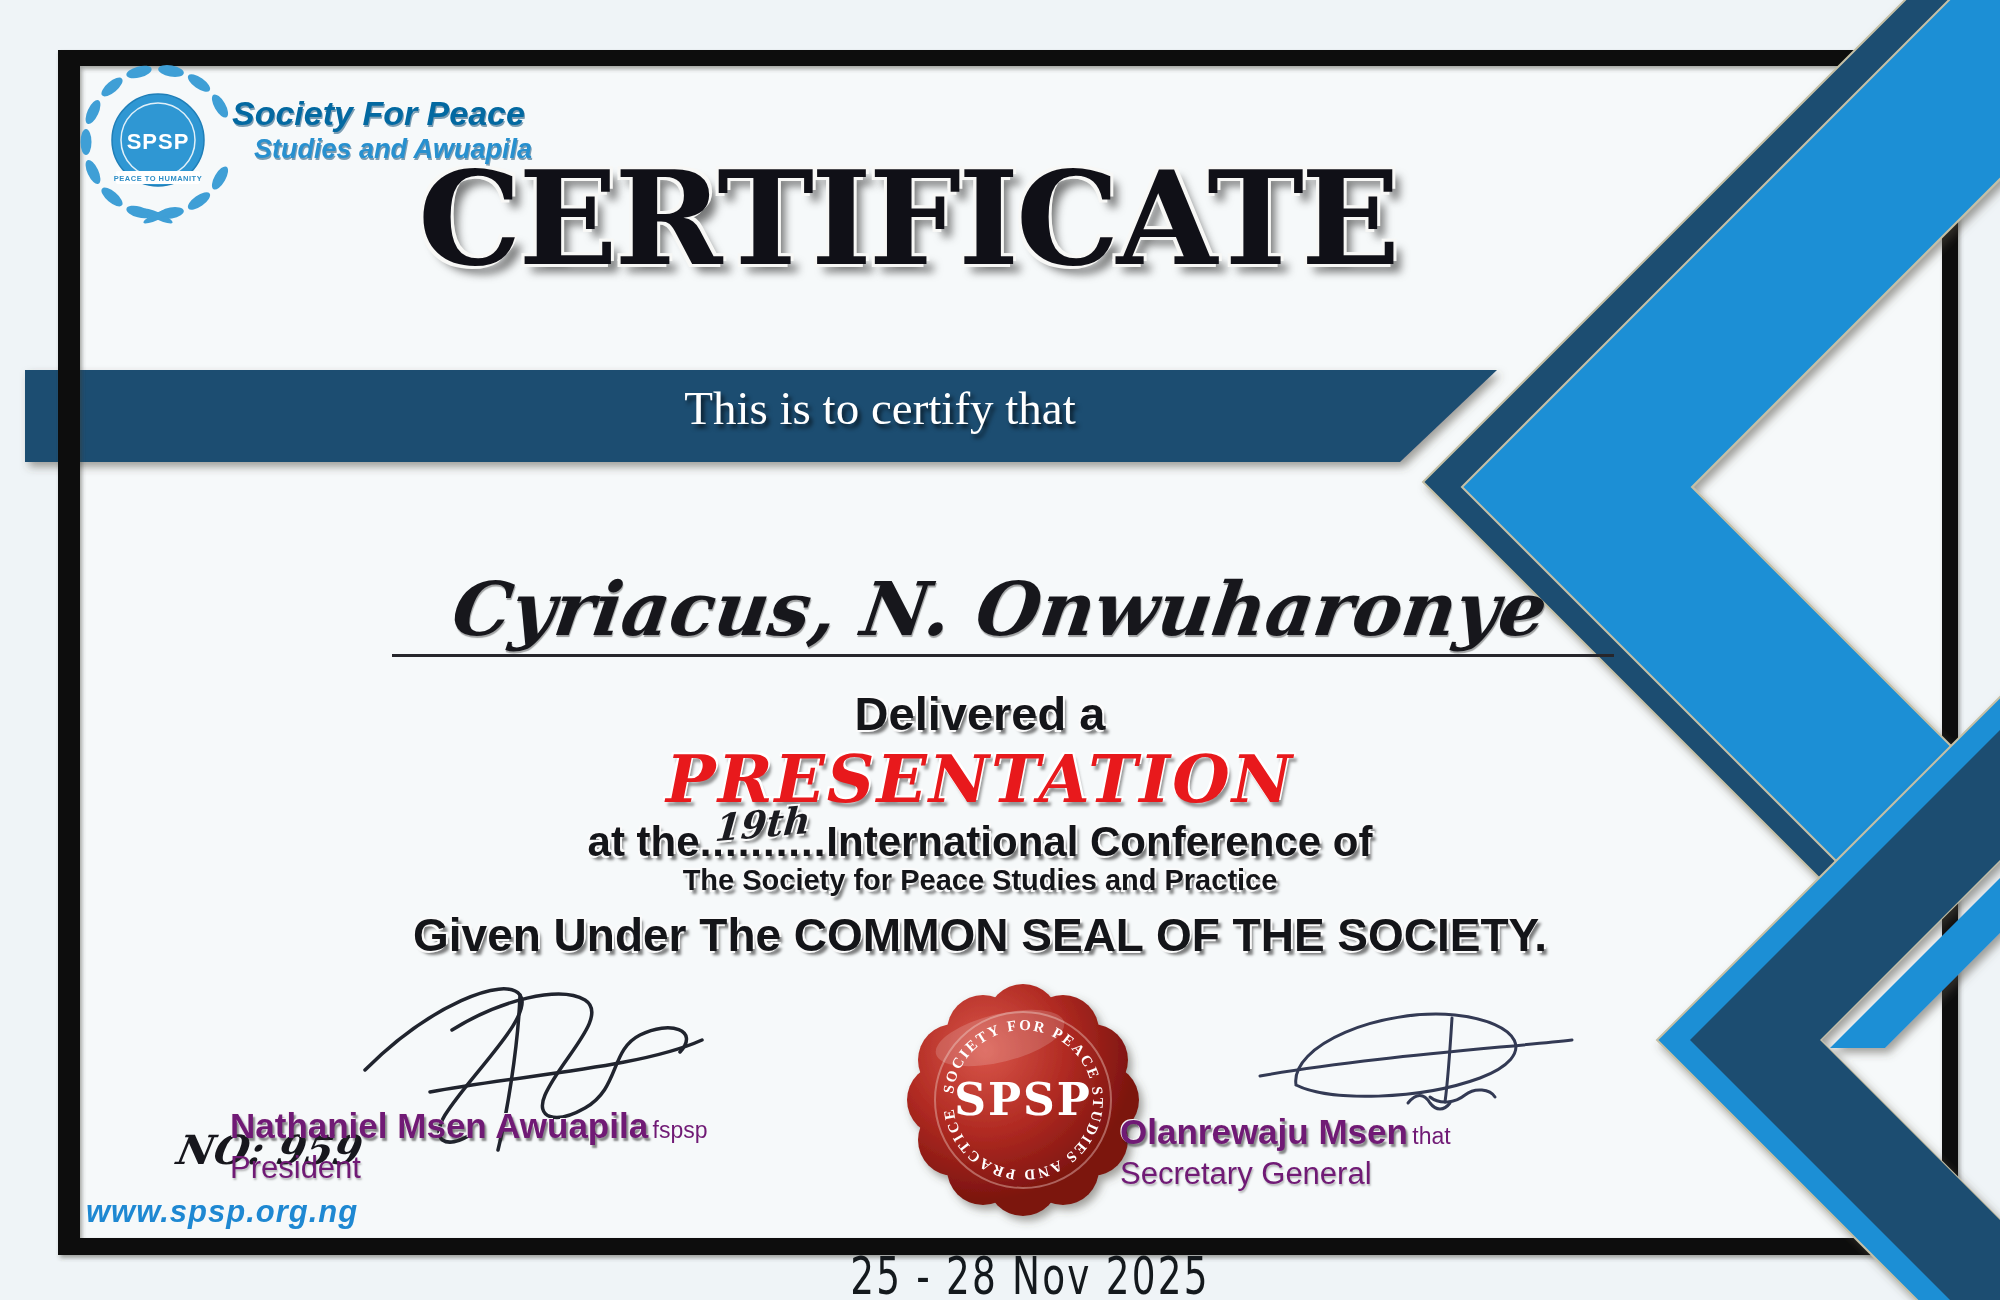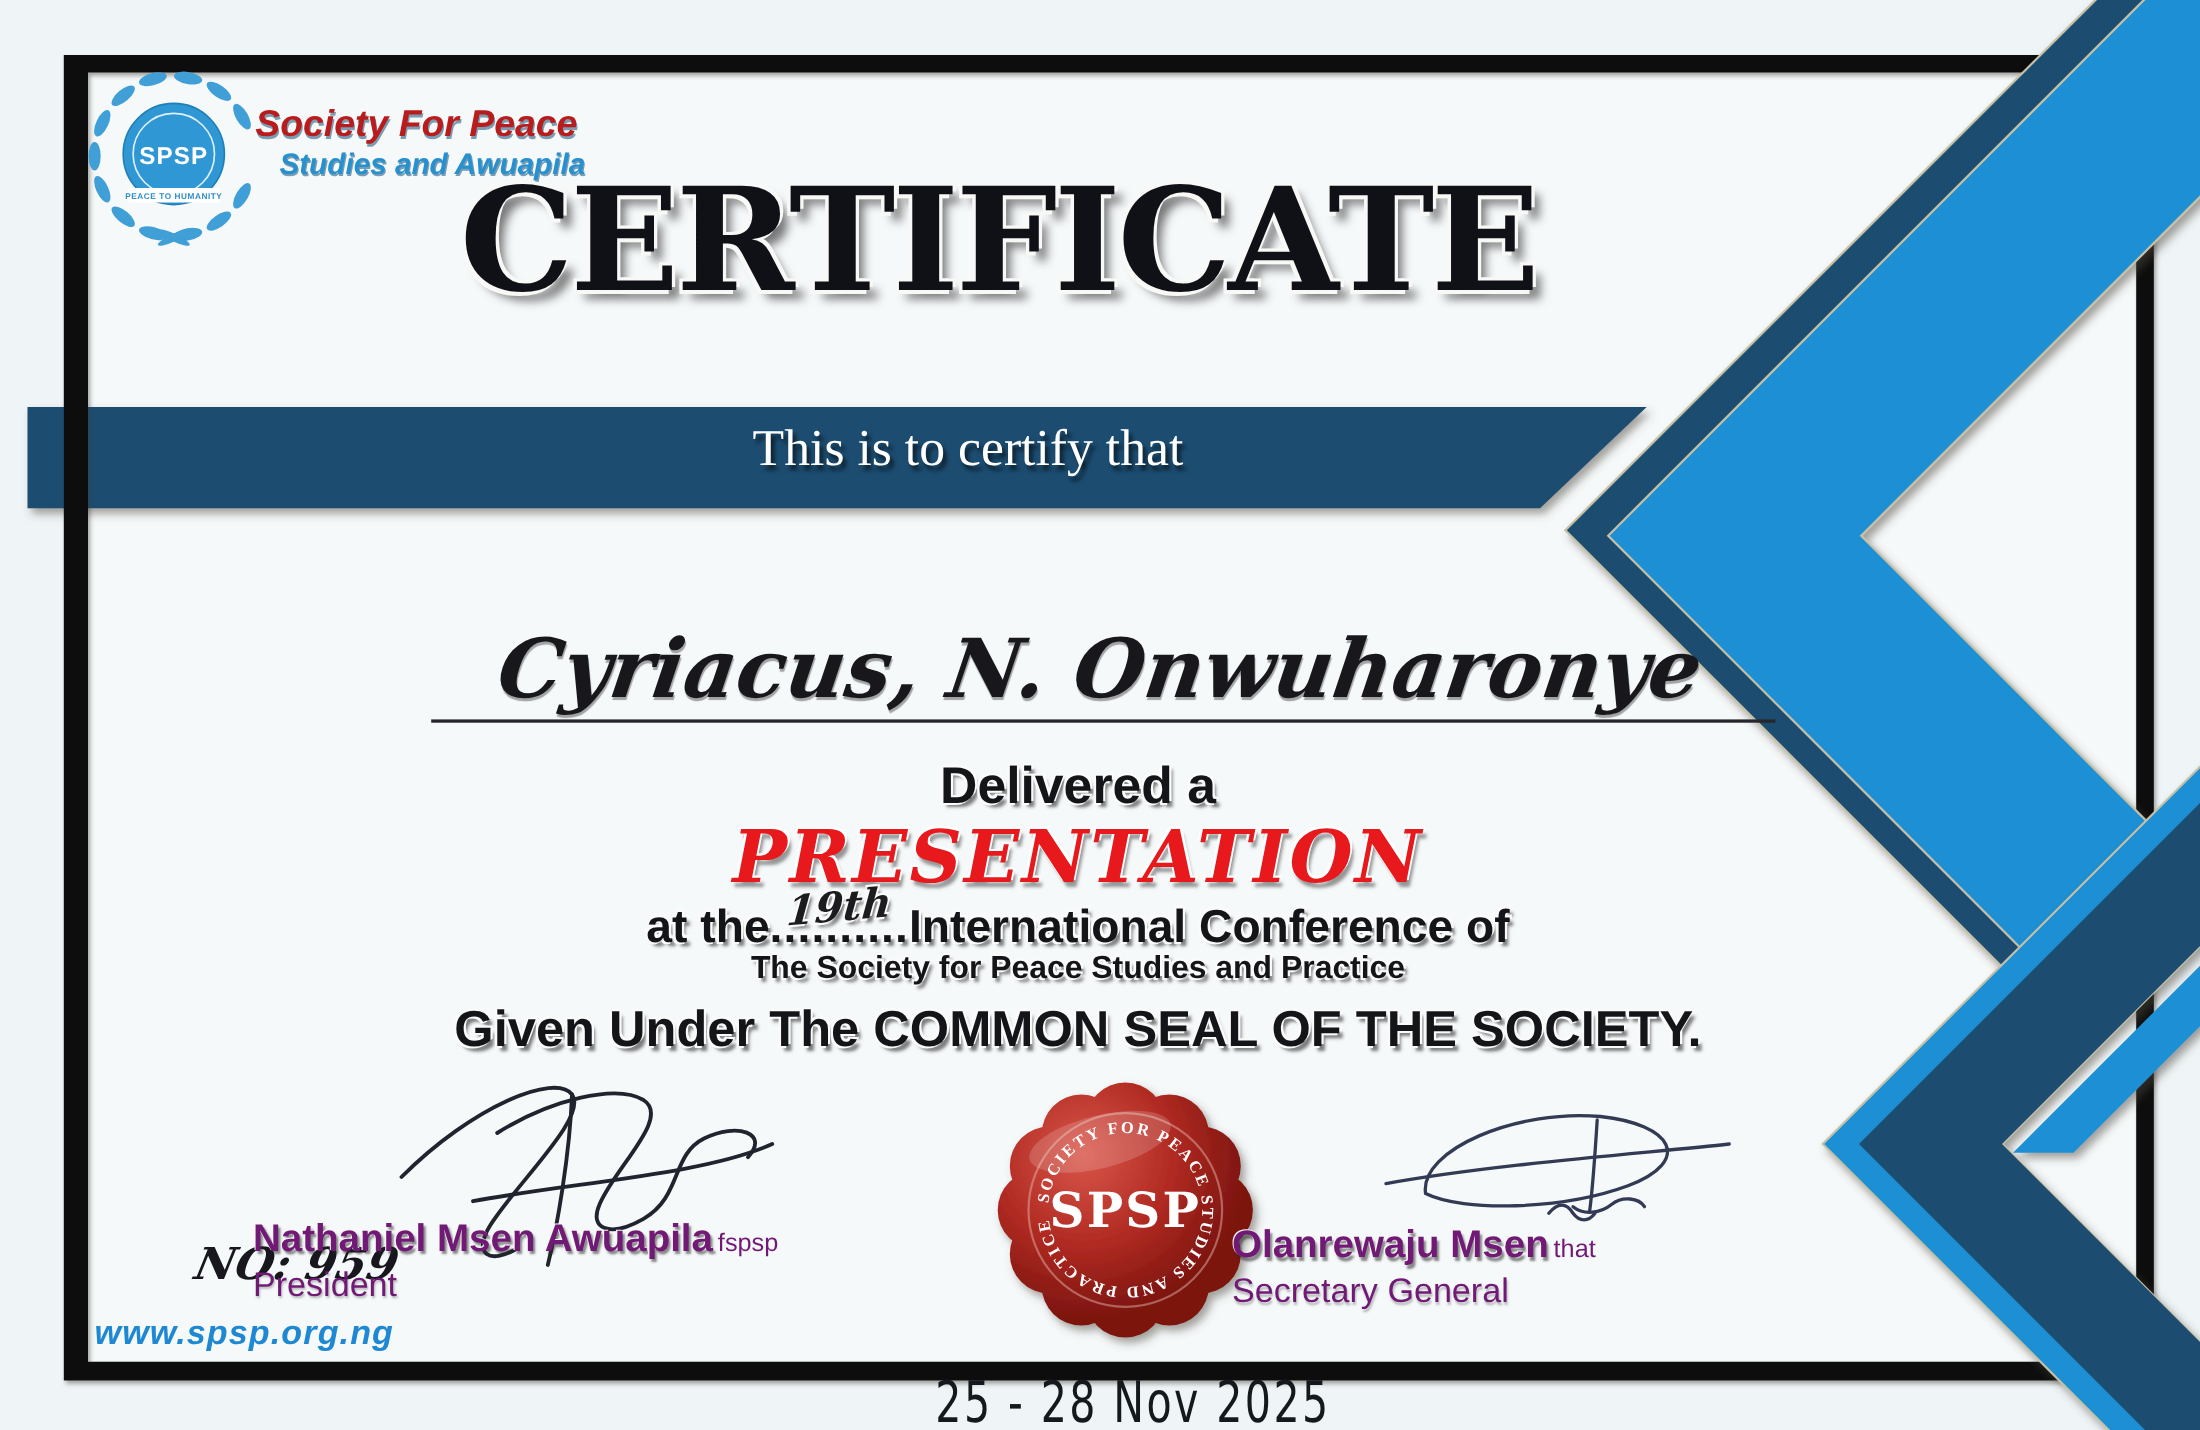--- a/index.html
+++ b/index.html
@@ -1,21 +1,21 @@
 <!DOCTYPE html>
 <html><head>
 <meta charset="utf-8">
 <style>
   html,body{margin:0;padding:0;}
   body{width:2000px;height:1300px;position:relative;overflow:hidden;background:#eff4f7;font-family:"Liberation Sans",sans-serif;}
   .stage{position:absolute;inset:0;}
   .abs{position:absolute;}
   svg.deco{position:absolute;left:0;top:0;width:2000px;height:1300px;}
 
-  .logo-line1{left:232px;top:94px;font-size:34px;font-weight:bold;font-style:italic;color:#b91c1c;text-shadow:1px 2px 0 rgba(21,82,120,.55);letter-spacing:0px;}
+  .logo-line1{left:232px;top:94px;font-size:34px;font-weight:bold;font-style:italic;color:#0369a1;text-shadow:1px 2px 0 rgba(21,82,120,.55);letter-spacing:0px;}
   .logo-line2{left:254px;top:134px;font-size:27px;font-weight:bold;font-style:italic;color:#2790cf;text-shadow:1px 2px 0 rgba(21,82,120,.55);}
 
   .title{left:0;top:142px;width:1815px;text-align:center;font-family:"DejaVu Serif",serif;font-weight:700;font-size:130px;letter-spacing:-3px;color:#101017;
     text-shadow:-3px -3px 0 #f8f8f6,3px -3px 0 #f8f8f6,-3px 3px 0 #f8f8f6,7px 8px 9px rgba(35,35,35,.6);}
 
   .banner-text{left:0;top:381px;width:1760px;text-align:center;font-family:"Liberation Serif",serif;font-size:47px;color:#ffffff;text-shadow:3px 4px 4px rgba(0,0,0,.65);}
 
   .recipient{left:320px;top:566px;width:1360px;text-align:center;font-family:"DejaVu Serif",serif;font-style:italic;font-weight:700;font-size:74px;color:#17171c;transform:skewX(-8deg);text-shadow:1px 2px 1px rgba(0,0,0,.35);}
   .name-underline{left:392px;top:654px;width:1222px;height:3px;background:#26262b;}
 

